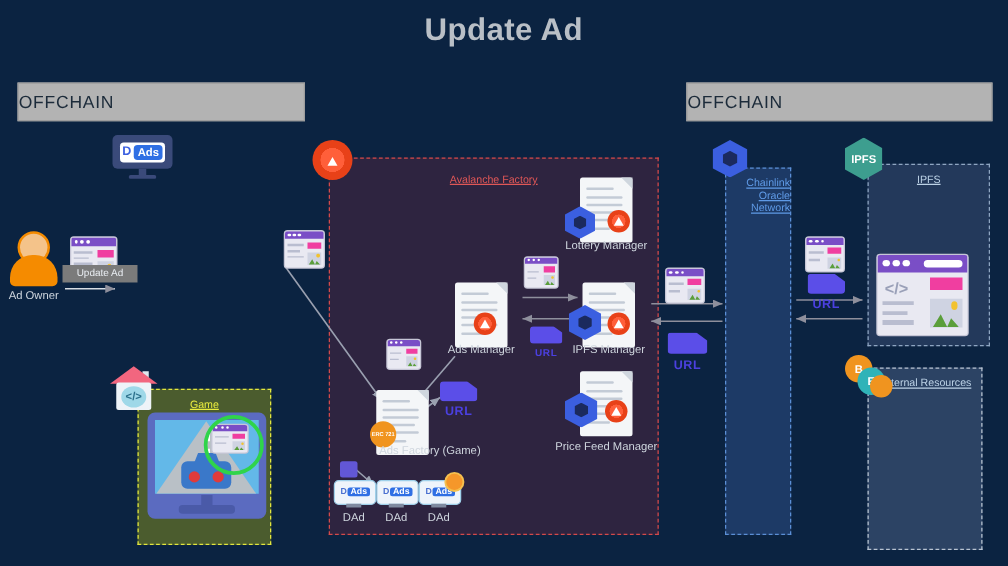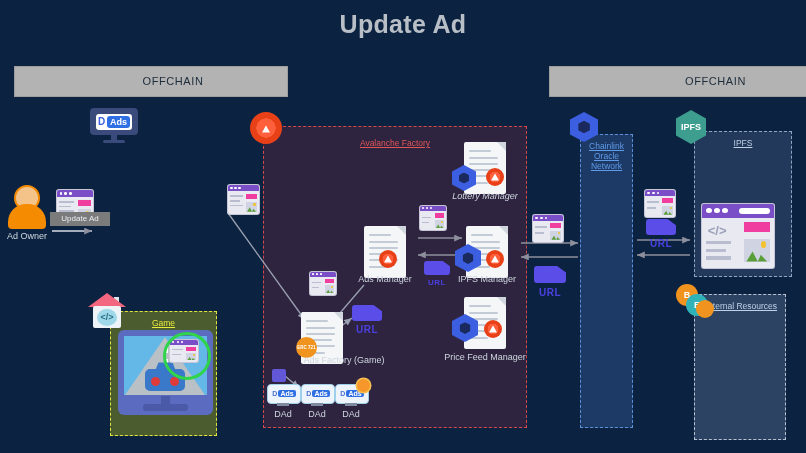--- a/index.html
+++ b/index.html
@@ -13,22 +13,22 @@
   .abs{position:absolute;}
 
   
   .title{
     left:0;top:10px;width:806px;text-align:center;
     font-size:25px;font-weight:bold;color:#b9bfc6;letter-spacing:.3px;
   }
 
   
   .hdr{
-    height:29px;line-height:29px;text-align:center;
-    font-size:11px;letter-spacing:.6px;padding-left:44px;
+    height:29px;line-height:29px;text-align:left;
+    font-size:14px;letter-spacing:.6px;
   }
   .hdr.off{background:#b3b3b3;color:#1c2b3a;border:1px solid #9d9d9d;}
   .hdr.on{background:transparent;color:#cdd3da;border:1px solid #8d97a3;}
 
   
   .zone{box-sizing:border-box;}
   .zone-label{
     position:absolute;left:0;width:100%;text-align:center;
     font-size:8.5px;text-decoration:underline;line-height:10px;
   }
@@ -179,21 +179,21 @@
 
   <div class="abs zone z-game" style="left:110px;top:311px;width:107px;height:125px;">
     <div class="zone-label lbl-yellow" style="top:6px;">Game</div>
   </div>
 
   <div class="abs zone z-ava" style="left:263px;top:126px;width:264px;height:302px;">
     <div class="zone-label lbl-red" style="top:11px;">Avalanche Factory</div>
   </div>
 
   <div class="abs zone z-chain" style="left:580px;top:134px;width:53px;height:294px;">
-    <div class="zone-label lbl-blue" style="top:6px;">Chainlink Oracle Network</div>
+    <div class="zone-label lbl-blue" style="top:6px;text-align:right;">Chainlink Oracle Network</div>
   </div>
 
   <div class="abs zone z-ipfs" style="left:694px;top:131px;width:98px;height:146px;">
     <div class="zone-label lbl-teal" style="top:6px;">IPFS</div>
   </div>
 
   <div class="abs zone z-ext" style="left:694px;top:294px;width:92px;height:146px;">
     <div class="zone-label lbl-teal" style="top:6px;">External Resources</div>
   </div>
 
@@ -313,21 +313,21 @@
   <div class="doc abs" style="left:464px;top:142px;width:42px;height:52px;">
     <div class="l" style="top:16%;width:52%"></div>
       <div class="l" style="top:28%;width:70%"></div>
     <div class="l" style="top:40%;width:70%"></div>
       <div class="l" style="top:52%;width:62%"></div>
     <div class="l" style="top:64%;width:70%"></div>
       <div class="l" style="top:76%;width:44%"></div>
   </div>
   <div class="hexa abs" style="left:452px;top:165px;width:24px;height:26px;"></div>
   <div class="ava-badge abs" style="left:486px;top:168px;width:18px;height:18px;"></div>
-  <div class="cap" style="left:430px;top:191px;font-style:italic;">Lottery Manager</div>
+  <div class="cap" style="left:430px;top:191px;">Lottery Manager</div>
 
   <div class="doc abs" style="left:364px;top:226px;width:42px;height:52px;">
     <div class="l" style="top:16%;width:52%"></div>
       <div class="l" style="top:28%;width:70%"></div>
     <div class="l" style="top:40%;width:70%"></div>
       <div class="l" style="top:52%;width:62%"></div>
     <div class="l" style="top:64%;width:70%"></div>
       <div class="l" style="top:76%;width:44%"></div>
   </div>
   <div class="ava-badge abs" style="left:379px;top:250px;width:18px;height:18px;"></div>

